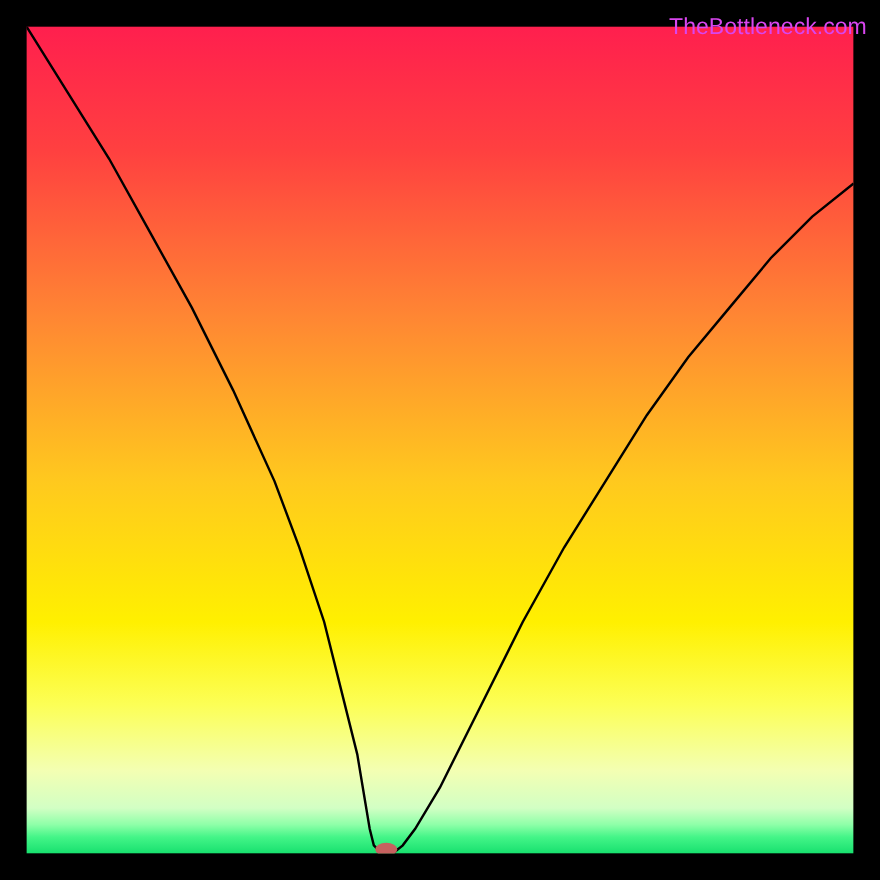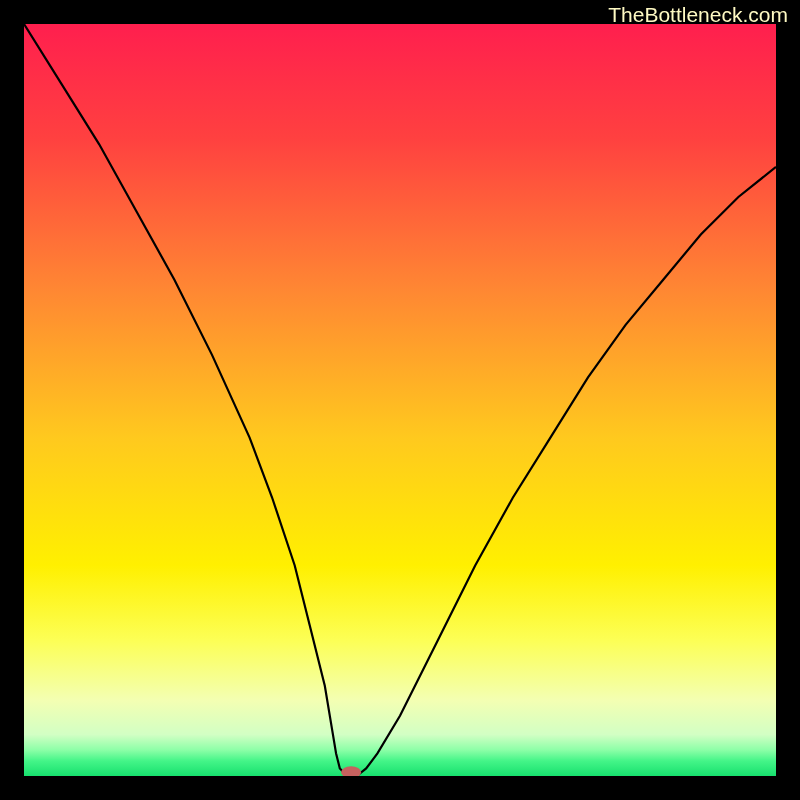--- a/index.html
+++ b/index.html
@@ -8,25 +8,25 @@
     background: #ffffff;
   }
   .chart-container {
     width: 800px;
     height: 800px;
     position: relative;
     background: #000000;
   }
   .watermark {
     position: absolute;
-    top: 3px;
+    top: 13px;
     right: 12px;
     font-family: Arial, sans-serif;
     font-size: 21px;
-    color: #fef9c3;
+    color: #d946ef;
     font-weight: 500;
     z-index: 10;
   }
   .plot-area {
     position: absolute;
     left: 24px;
     top: 24px;
     width: 752px;
     height: 752px;
   }

